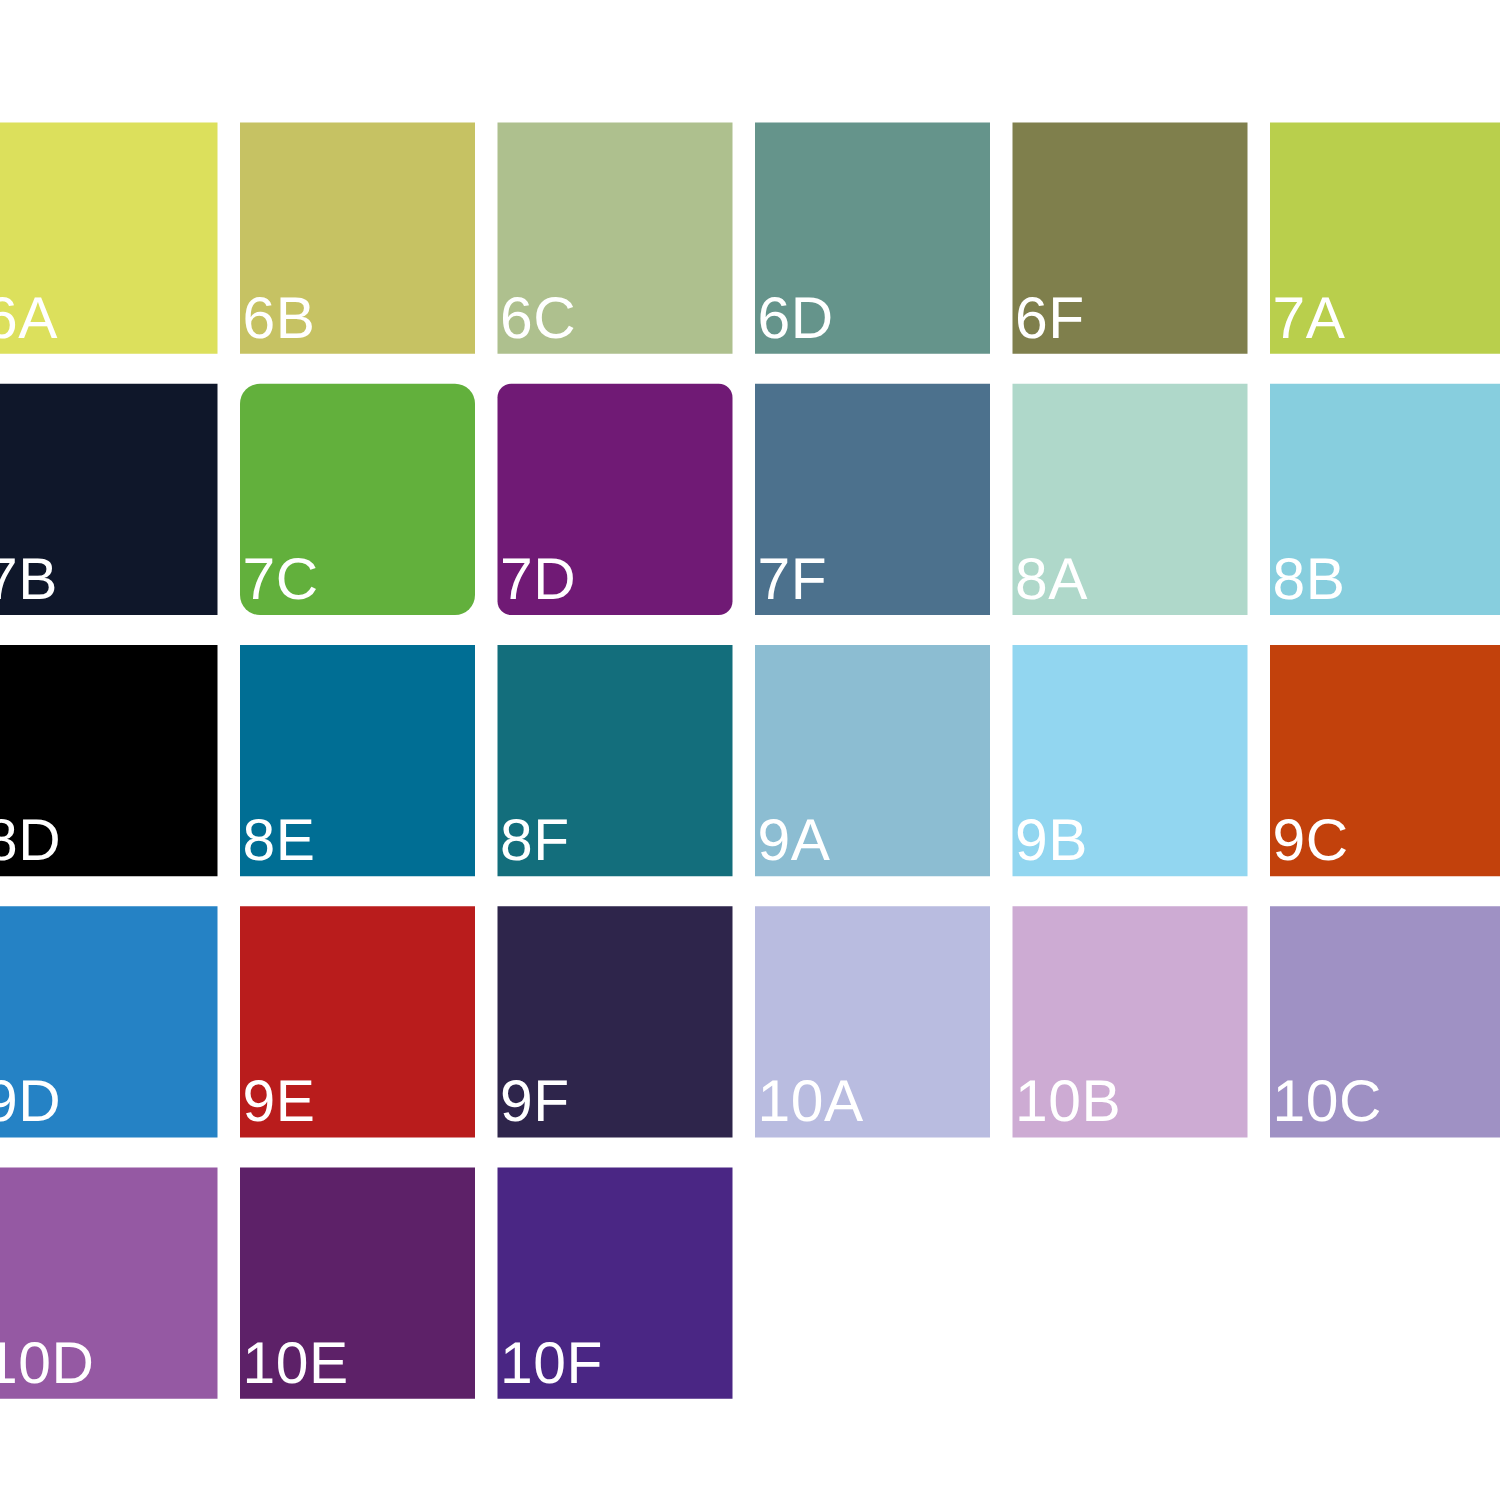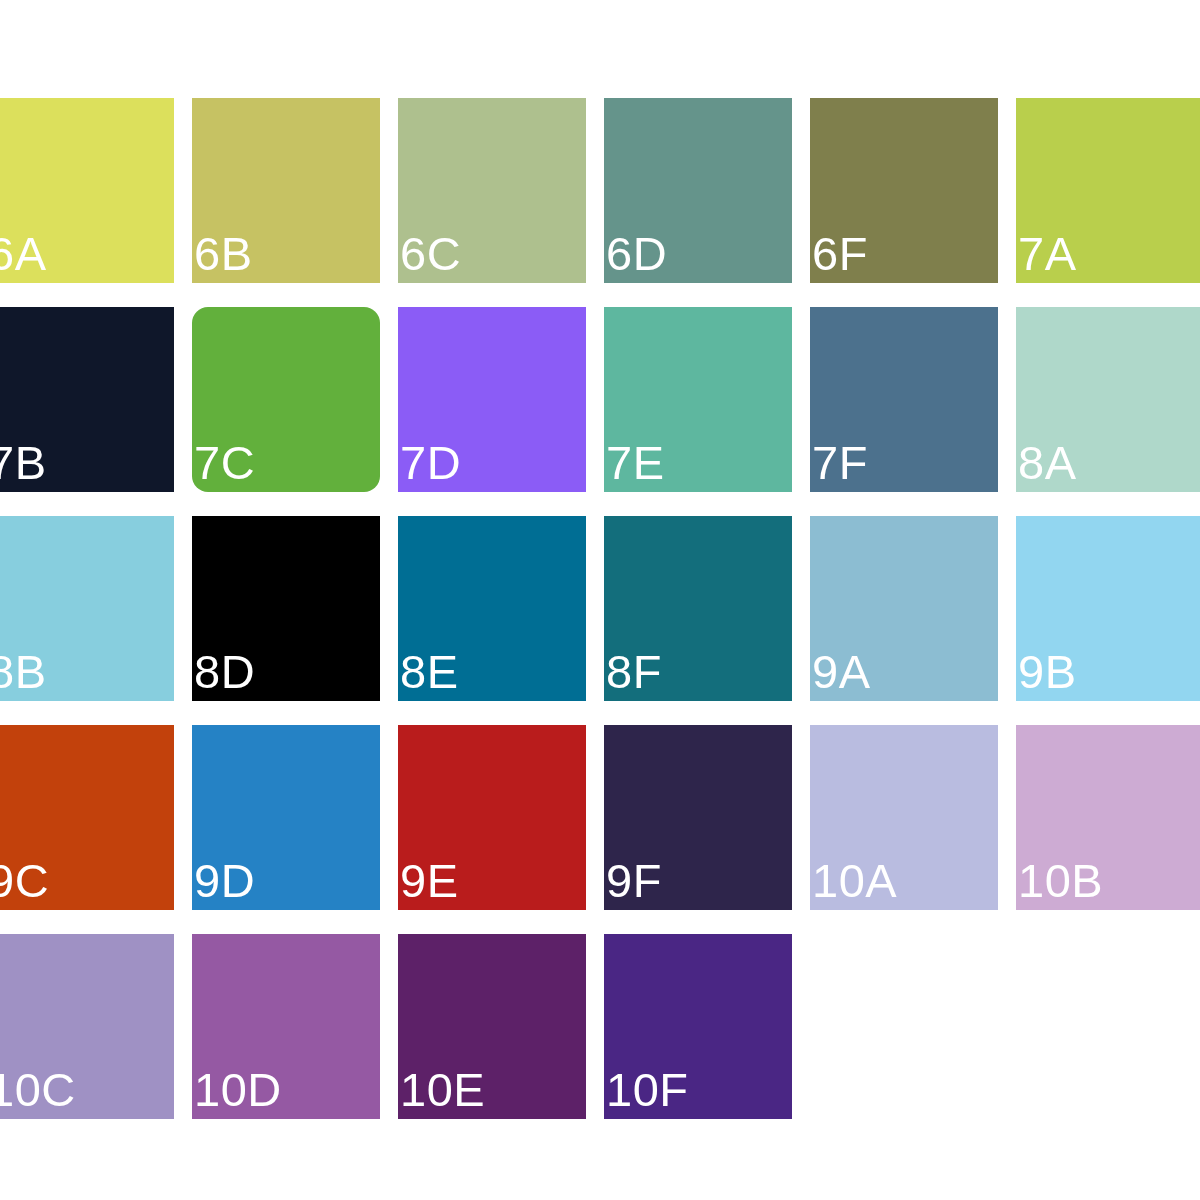--- a/index.html
+++ b/index.html
@@ -69,25 +69,22 @@
     </div>
     <div class="swatch" style="background-color: rgb(185, 207, 76);">
       <span class="swatch-label">7A</span>
     </div>
     <div class="swatch" style="background-color: #0f172a;">
       <span class="swatch-label">7B</span>
     </div>
     <div class="swatch" style="background-color: rgb(98, 176, 60); border-radius: 16px;">
       <span class="swatch-label">7C</span>
     </div>
-    <div class="swatch" style="background-color: #8b5cf6;">
+    <div class="swatch" style="background-color: #701a75; border-radius: 11px;">
       <span class="swatch-label">7D</span>
-    </div>
-    <div class="swatch" style="background-color: rgb(94, 183, 159);">
-      <span class="swatch-label">7E</span>
     </div>
     <div class="swatch" style="background-color: rgb(76, 113, 141);">
       <span class="swatch-label">7F</span>
     </div>
     <div class="swatch" style="background-color: rgb(175, 216, 202);">
       <span class="swatch-label">8A</span>
     </div>
     <div class="swatch" style="background-color: rgb(135, 206, 222);">
       <span class="swatch-label">8B</span>
     </div>

